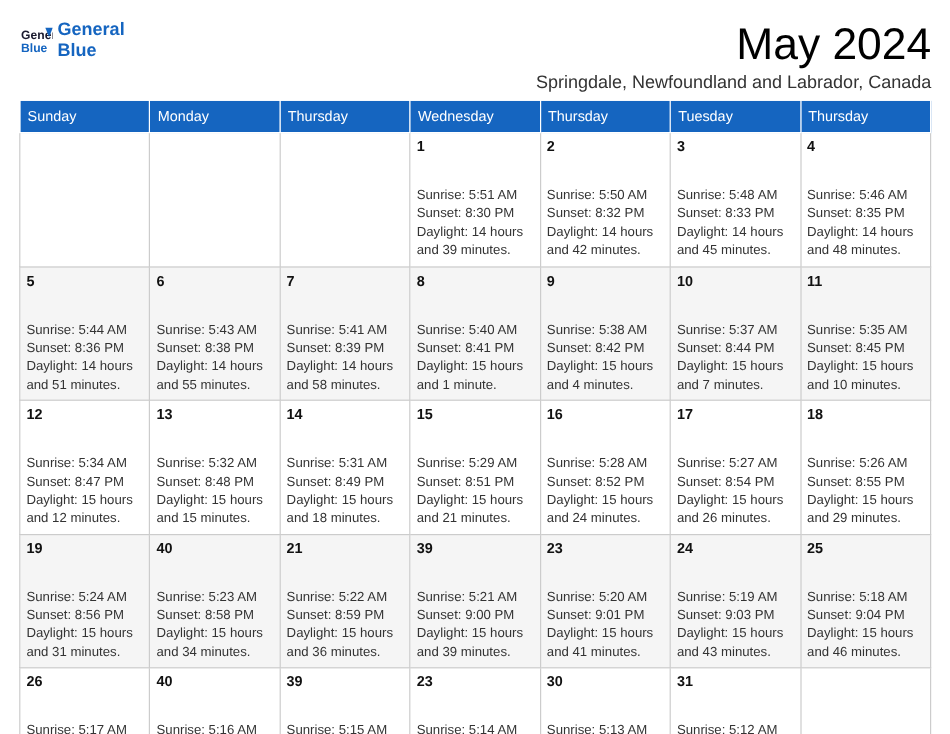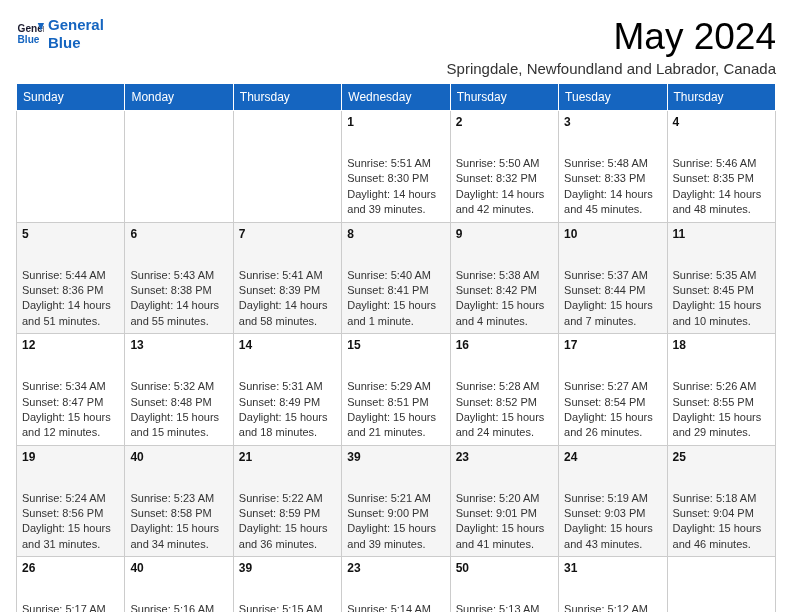--- a/index.html
+++ b/index.html
@@ -246,21 +246,21 @@
         </td>
         <td>
           <div class="day-number">39</div>
           <div class="day-info">Sunrise: 5:15 AM<br>Sunset: 9:07 PM<br>Daylight: 15 hours and 52 minutes.</div>
         </td>
         <td>
           <div class="day-number">23</div>
           <div class="day-info">Sunrise: 5:14 AM<br>Sunset: 9:08 PM<br>Daylight: 15 hours and 54 minutes.</div>
         </td>
         <td>
-          <div class="day-number">50</div>
+          <div class="day-number">30</div>
           <div class="day-info">Sunrise: 5:13 AM<br>Sunset: 9:09 PM<br>Daylight: 15 hours and 56 minutes.</div>
         </td>
         <td>
           <div class="day-number">31</div>
           <div class="day-info">Sunrise: 5:12 AM<br>Sunset: 9:10 PM<br>Daylight: 15 hours and 57 minutes.</div>
         </td>
         <td class="empty-cell"></td>
       </tr>
     </tbody>
 </table>

